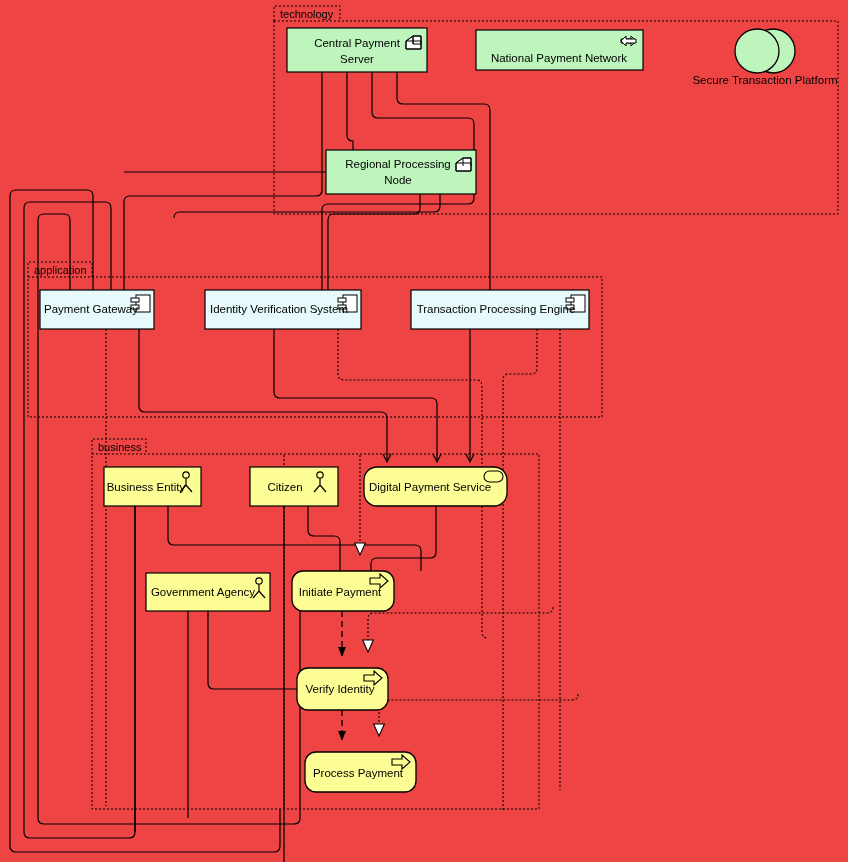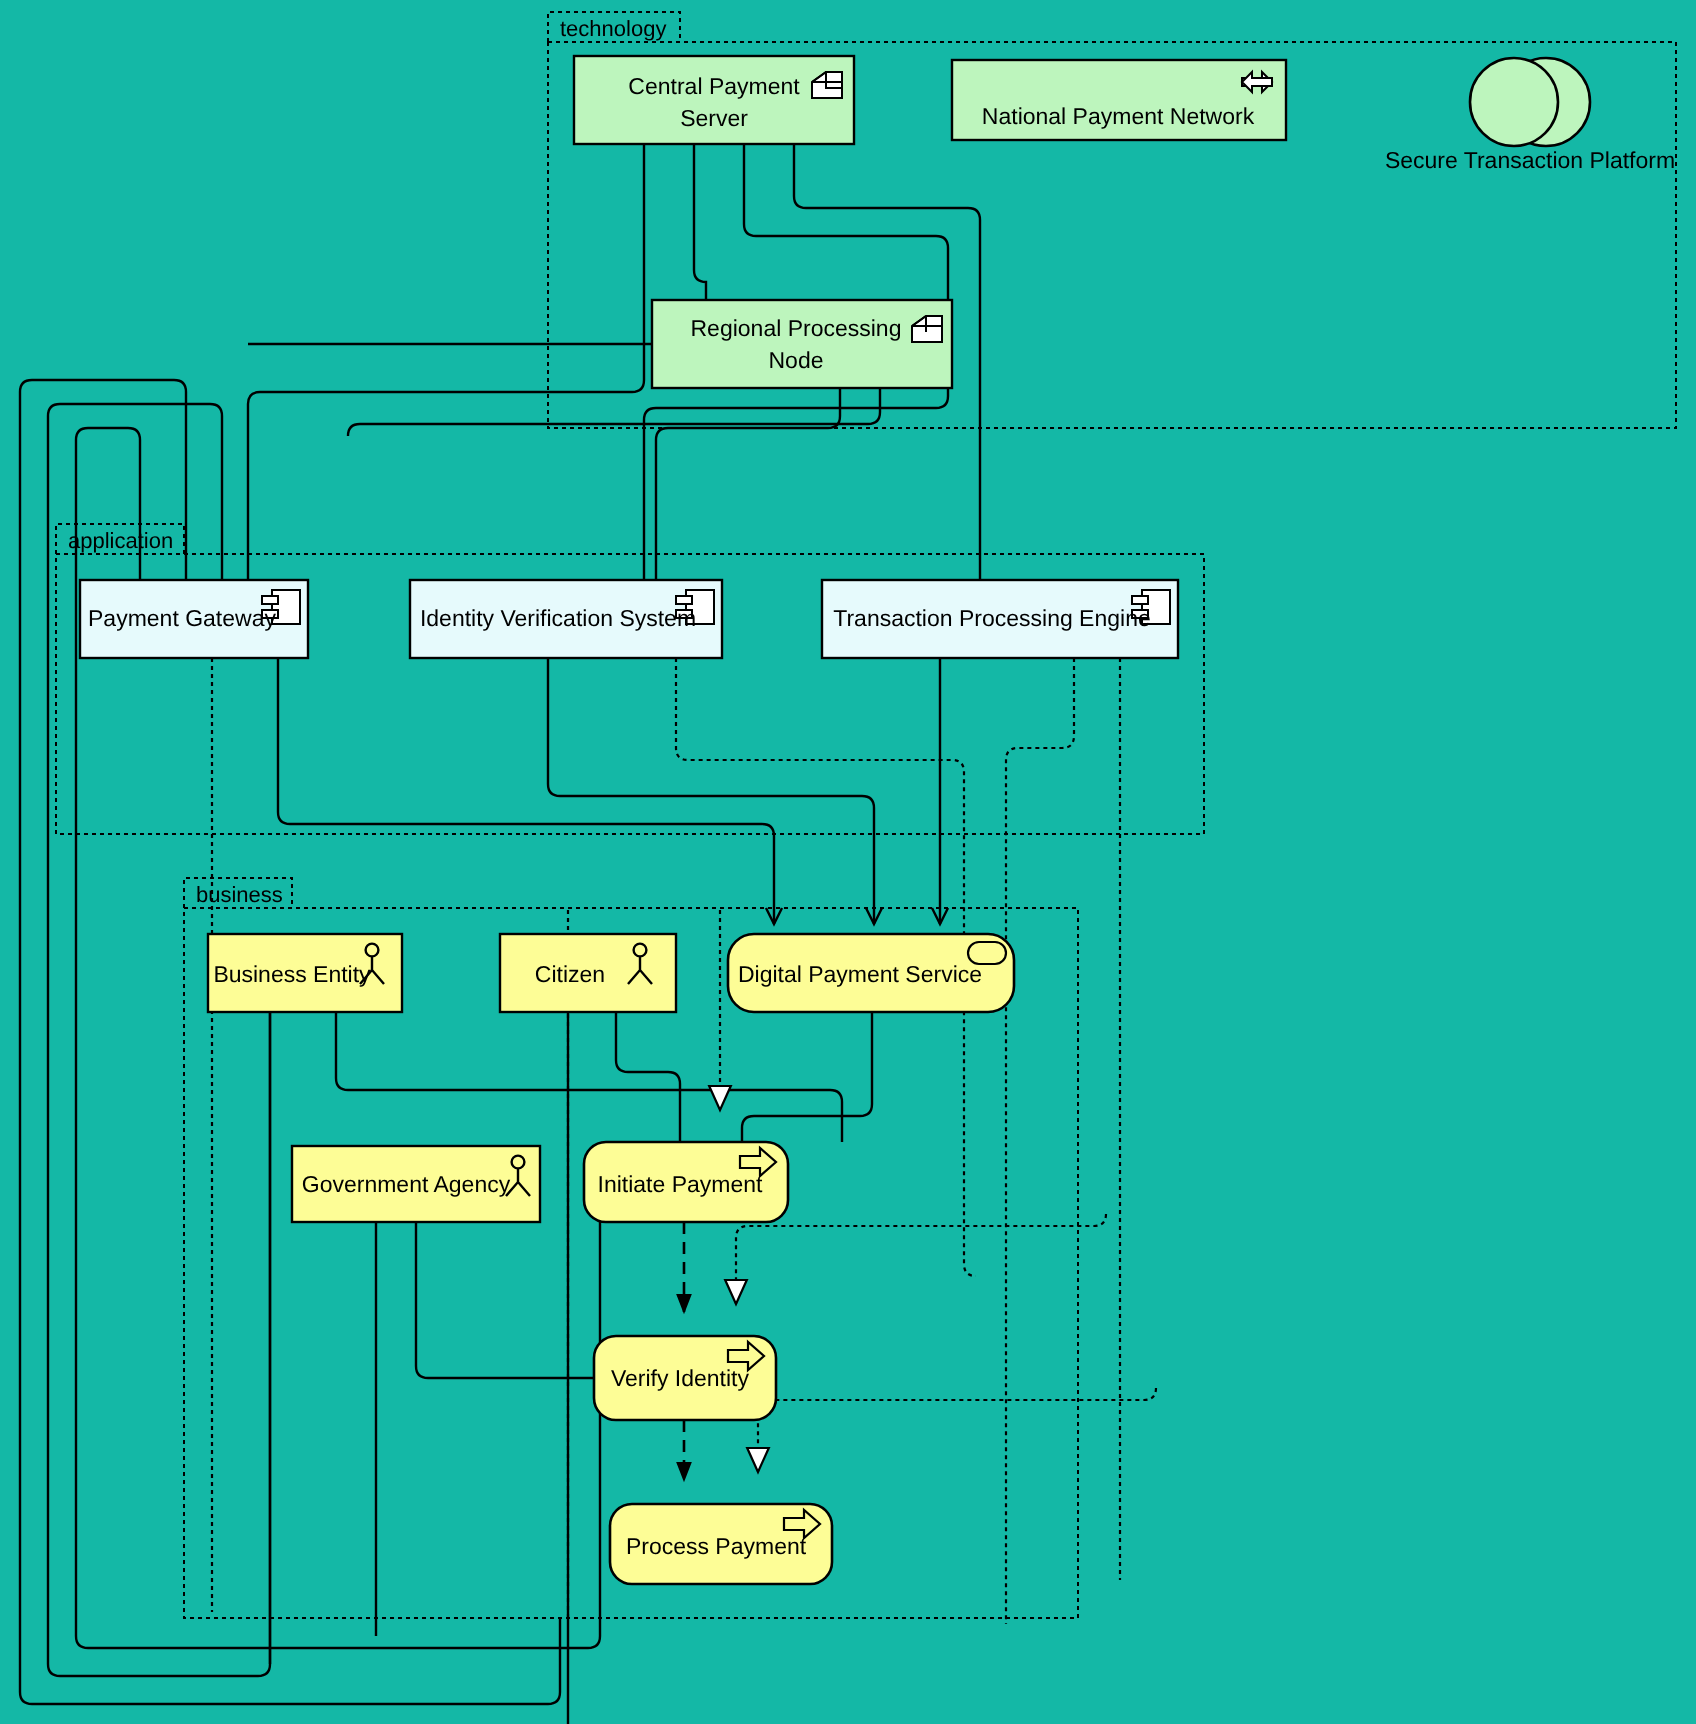--- a/index.html
+++ b/index.html
@@ -1,17 +1,17 @@
 <!DOCTYPE html>
 <html><head>
 <meta charset="utf-8">
 <style>
   html,body{margin:0;padding:0;background:#ffffff;}
   body{font-family:"Liberation Sans", sans-serif;}
-  #canvas{position:relative;width:848px;height:862px;background:#14b8a6;overflow:hidden;}
+  #canvas{position:relative;width:848px;height:862px;background:#ef4444;overflow:hidden;}
   svg.layer{position:absolute;left:0;top:0;width:848px;height:862px;overflow:visible;}
   .grp-label{font-family:"Liberation Sans",sans-serif;font-size:11px;fill:#000;}
   .node-label{font-family:"Liberation Sans",sans-serif;font-size:11.5px;fill:#000;text-anchor:middle;}
   .free-label{font-family:"Liberation Sans",sans-serif;font-size:11.5px;fill:#000;text-anchor:middle;}
 </style>
 </head>
 <body>
 
 <div id="canvas">
 

